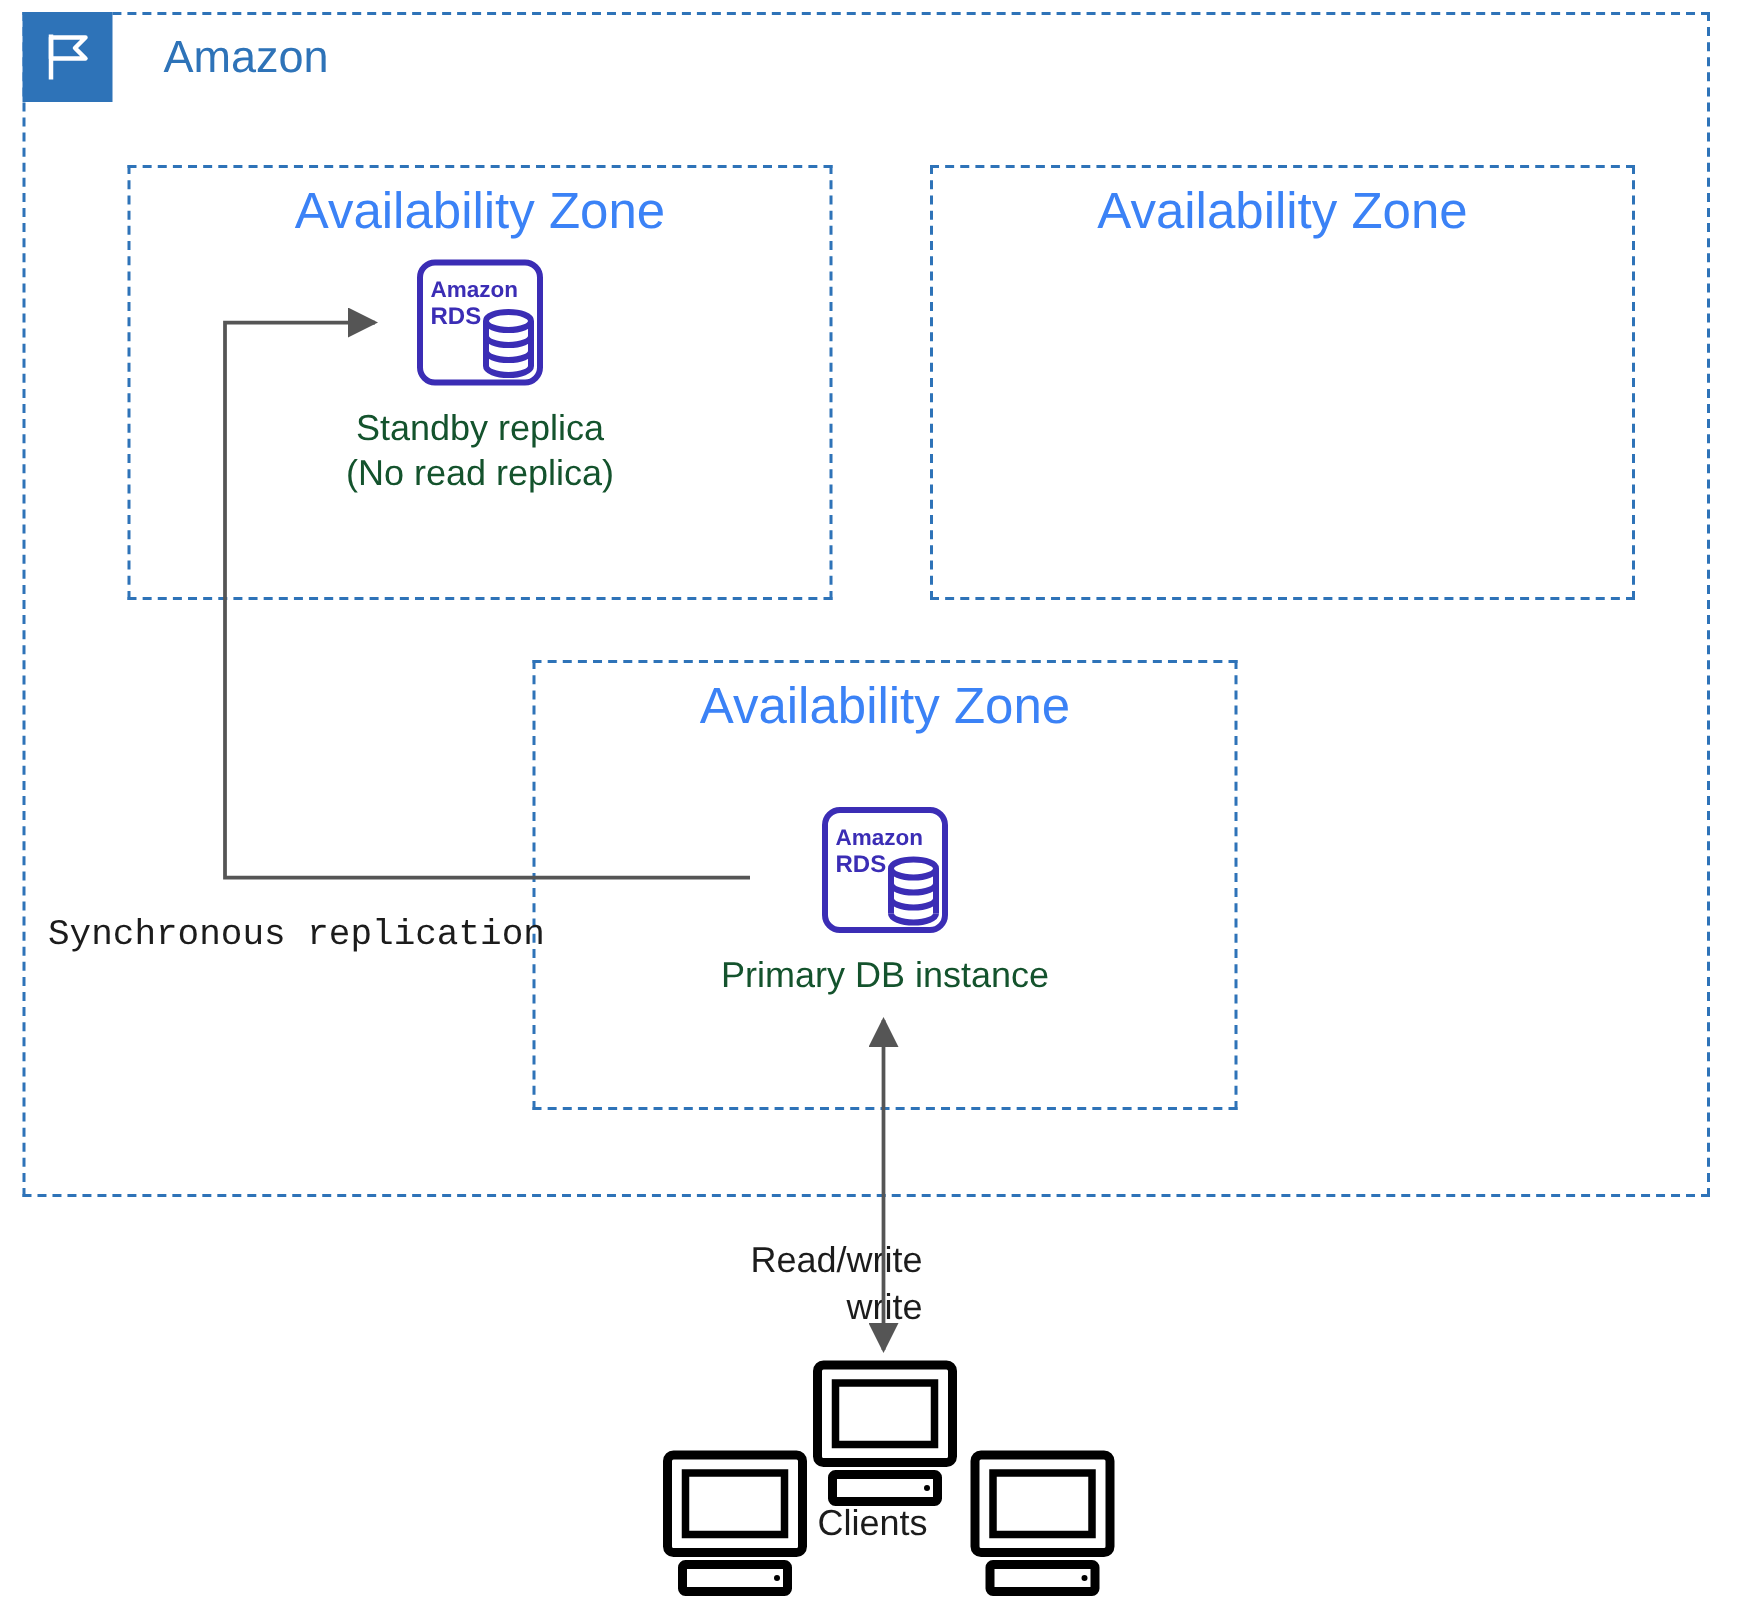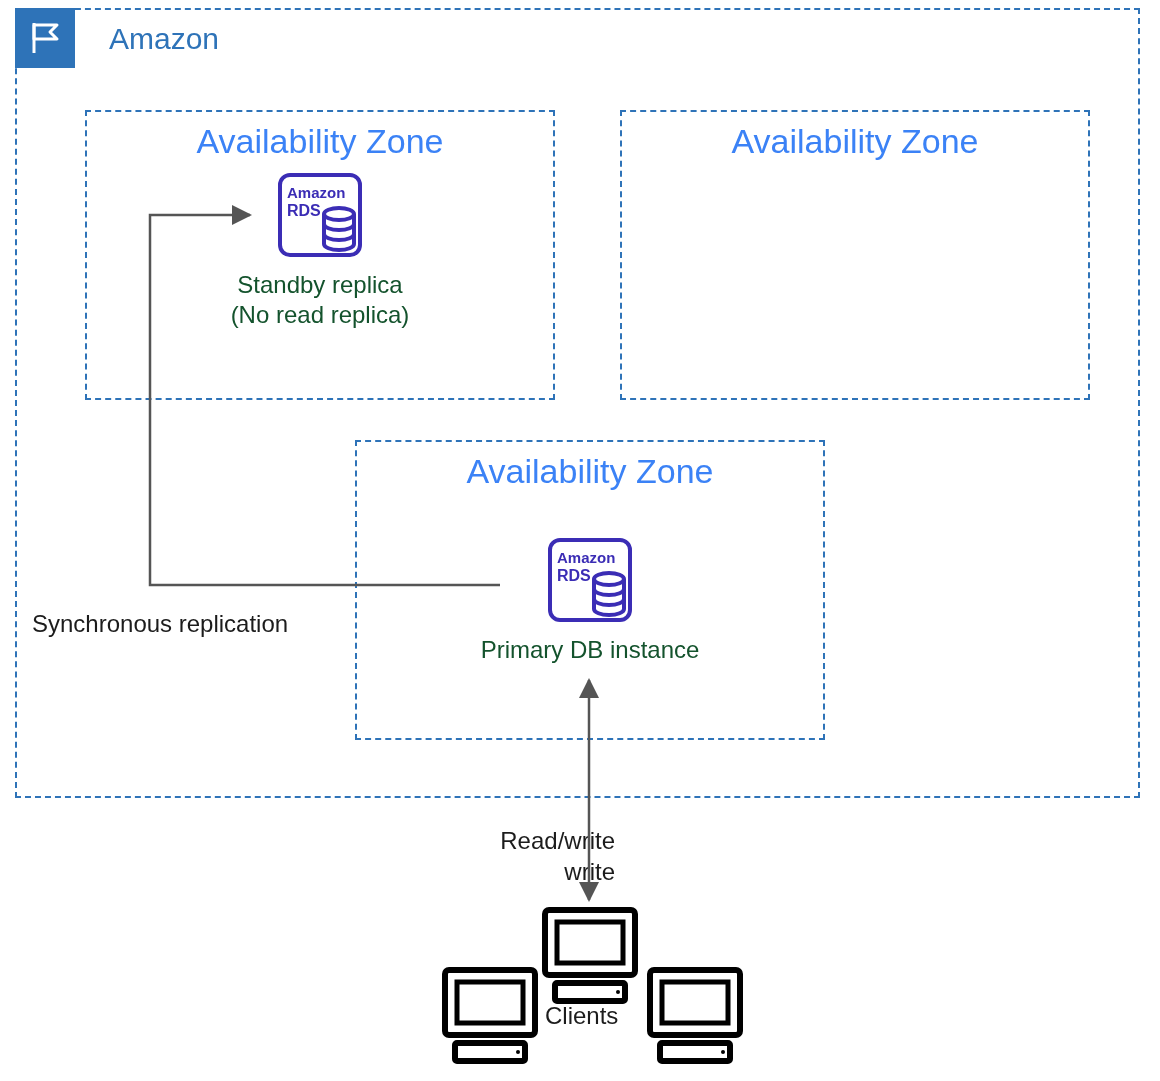--- a/index.html
+++ b/index.html
@@ -145,21 +145,21 @@
           <path d="M79 44 L79 74"></path>
           <path d="M49 54 A15 6 0 0 0 79 54"></path>
           <path d="M49 64 A15 6 0 0 0 79 64"></path>
           <path d="M49 74 A15 6 0 0 0 79 74"></path>
         </g>
       </svg>
     </span>
     <div class="rds-caption">Primary DB instance</div>
   </div>
 
-  <div class="label-text" style="left:32px; top:608px;">Synchronous replication</div>
+  <div class="label-text" style="left:32px; top:608px;font-family:Liberation Mono, monospace;">Synchronous replication</div>
 
   <div class="label-text" style="left:465px; top:825px; text-align:right; width:150px;">
     <span>Read/write</span><br>
     <span>write</span>
   </div>
 
   <div class="label-text" style="left:545px; top:1000px;">Clients</div>
 
   <div style="position:absolute; left:405px; top:905px; width:370px; height:170px;">
     

